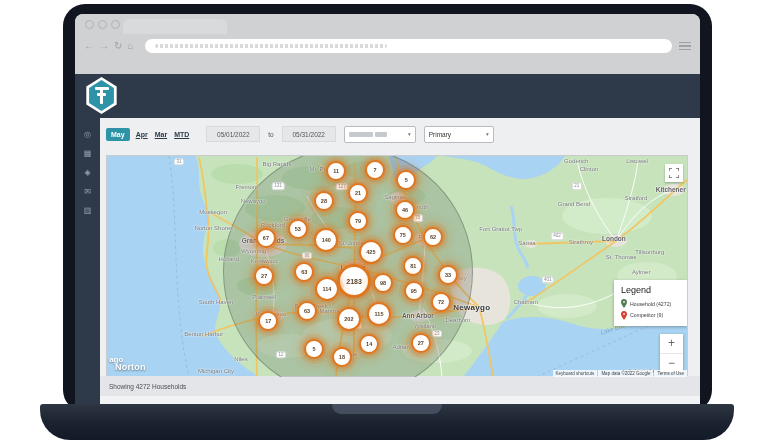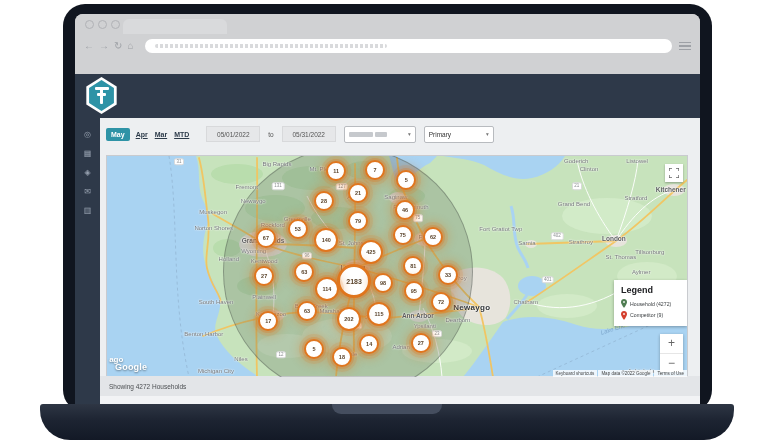--- a/index.html
+++ b/index.html
@@ -88,21 +88,21 @@
           border:2.5px solid #e0761f;border-radius:50%;color:#5a432b;font-weight:bold;
           display:flex;align-items:center;justify-content:center;z-index:5;
           box-shadow:0 0 0 2px rgba(224,118,31,.28),0 0 0 5px rgba(224,118,31,.14),
                      0 0 8px 6px rgba(224,118,31,.25);}
   .marker.s{width:16px;height:16px;font-size:5.5px;}
   .marker.m{width:20px;height:20px;font-size:5.5px;}
   .marker.l{width:28px;height:28px;font-size:7px;border-width:3px;}
 
   .legend{position:absolute;right:0;top:124px;width:62px;background:#fff;z-index:6;
           box-shadow:0 1px 3px rgba(0,0,0,.3);padding:5px 4px 6px 7px;}
-  .legend-title{font-size:9px;font-weight:bold;color:#202124;margin-bottom:4px;}
+  .legend-title{font-size:9px;font-weight:normal;color:#202124;margin-bottom:4px;}
   .legend-item{display:flex;align-items:center;gap:3px;font-size:5.2px;color:#3c4043;margin-top:2.5px;}
   .legend-item svg{width:6px;height:9px;flex:none;}
 
   .zoom-ctl{position:absolute;right:4px;top:178px;width:23px;height:38px;background:#fff;z-index:6;
             box-shadow:0 1px 3px rgba(0,0,0,.3);display:flex;flex-direction:column;}
   .zoom-btn{flex:1;display:flex;align-items:center;justify-content:center;font-size:12px;color:#666;}
   .zoom-btn + .zoom-btn{border-top:1px solid #e6e6e6;}
   .fullscreen-btn{position:absolute;right:4px;top:8px;width:18px;height:18px;background:#fff;z-index:6;
                   box-shadow:0 1px 2px rgba(0,0,0,.3);display:flex;align-items:center;justify-content:center;}
   .google-logo{position:absolute;left:8px;bottom:5px;font-size:9px;font-weight:bold;color:#fff;
@@ -384,21 +384,21 @@
     <span class="legend-label">Competitor (9)</span>
   </div>
                 </div>
             </div>
 
             <div class="zoom-ctl">
               <div class="zoom-btn">+</div>
               <div class="zoom-btn">−</div>
             </div>
 
-            <div class="google-logo">Google</div>
+            <div class="google-logo">Norton</div>
             <div class="attribution">
                 <span class="attr-chip">Keyboard shortcuts</span>
                 <span class="attr-chip">Map data ©2022 Google</span>
                 <span class="attr-chip">Terms of Use</span>
               </div>
           </div>
 
           <div class="status-bar">
             <span class="status-text">Showing 4272 Households</span>
           </div>

